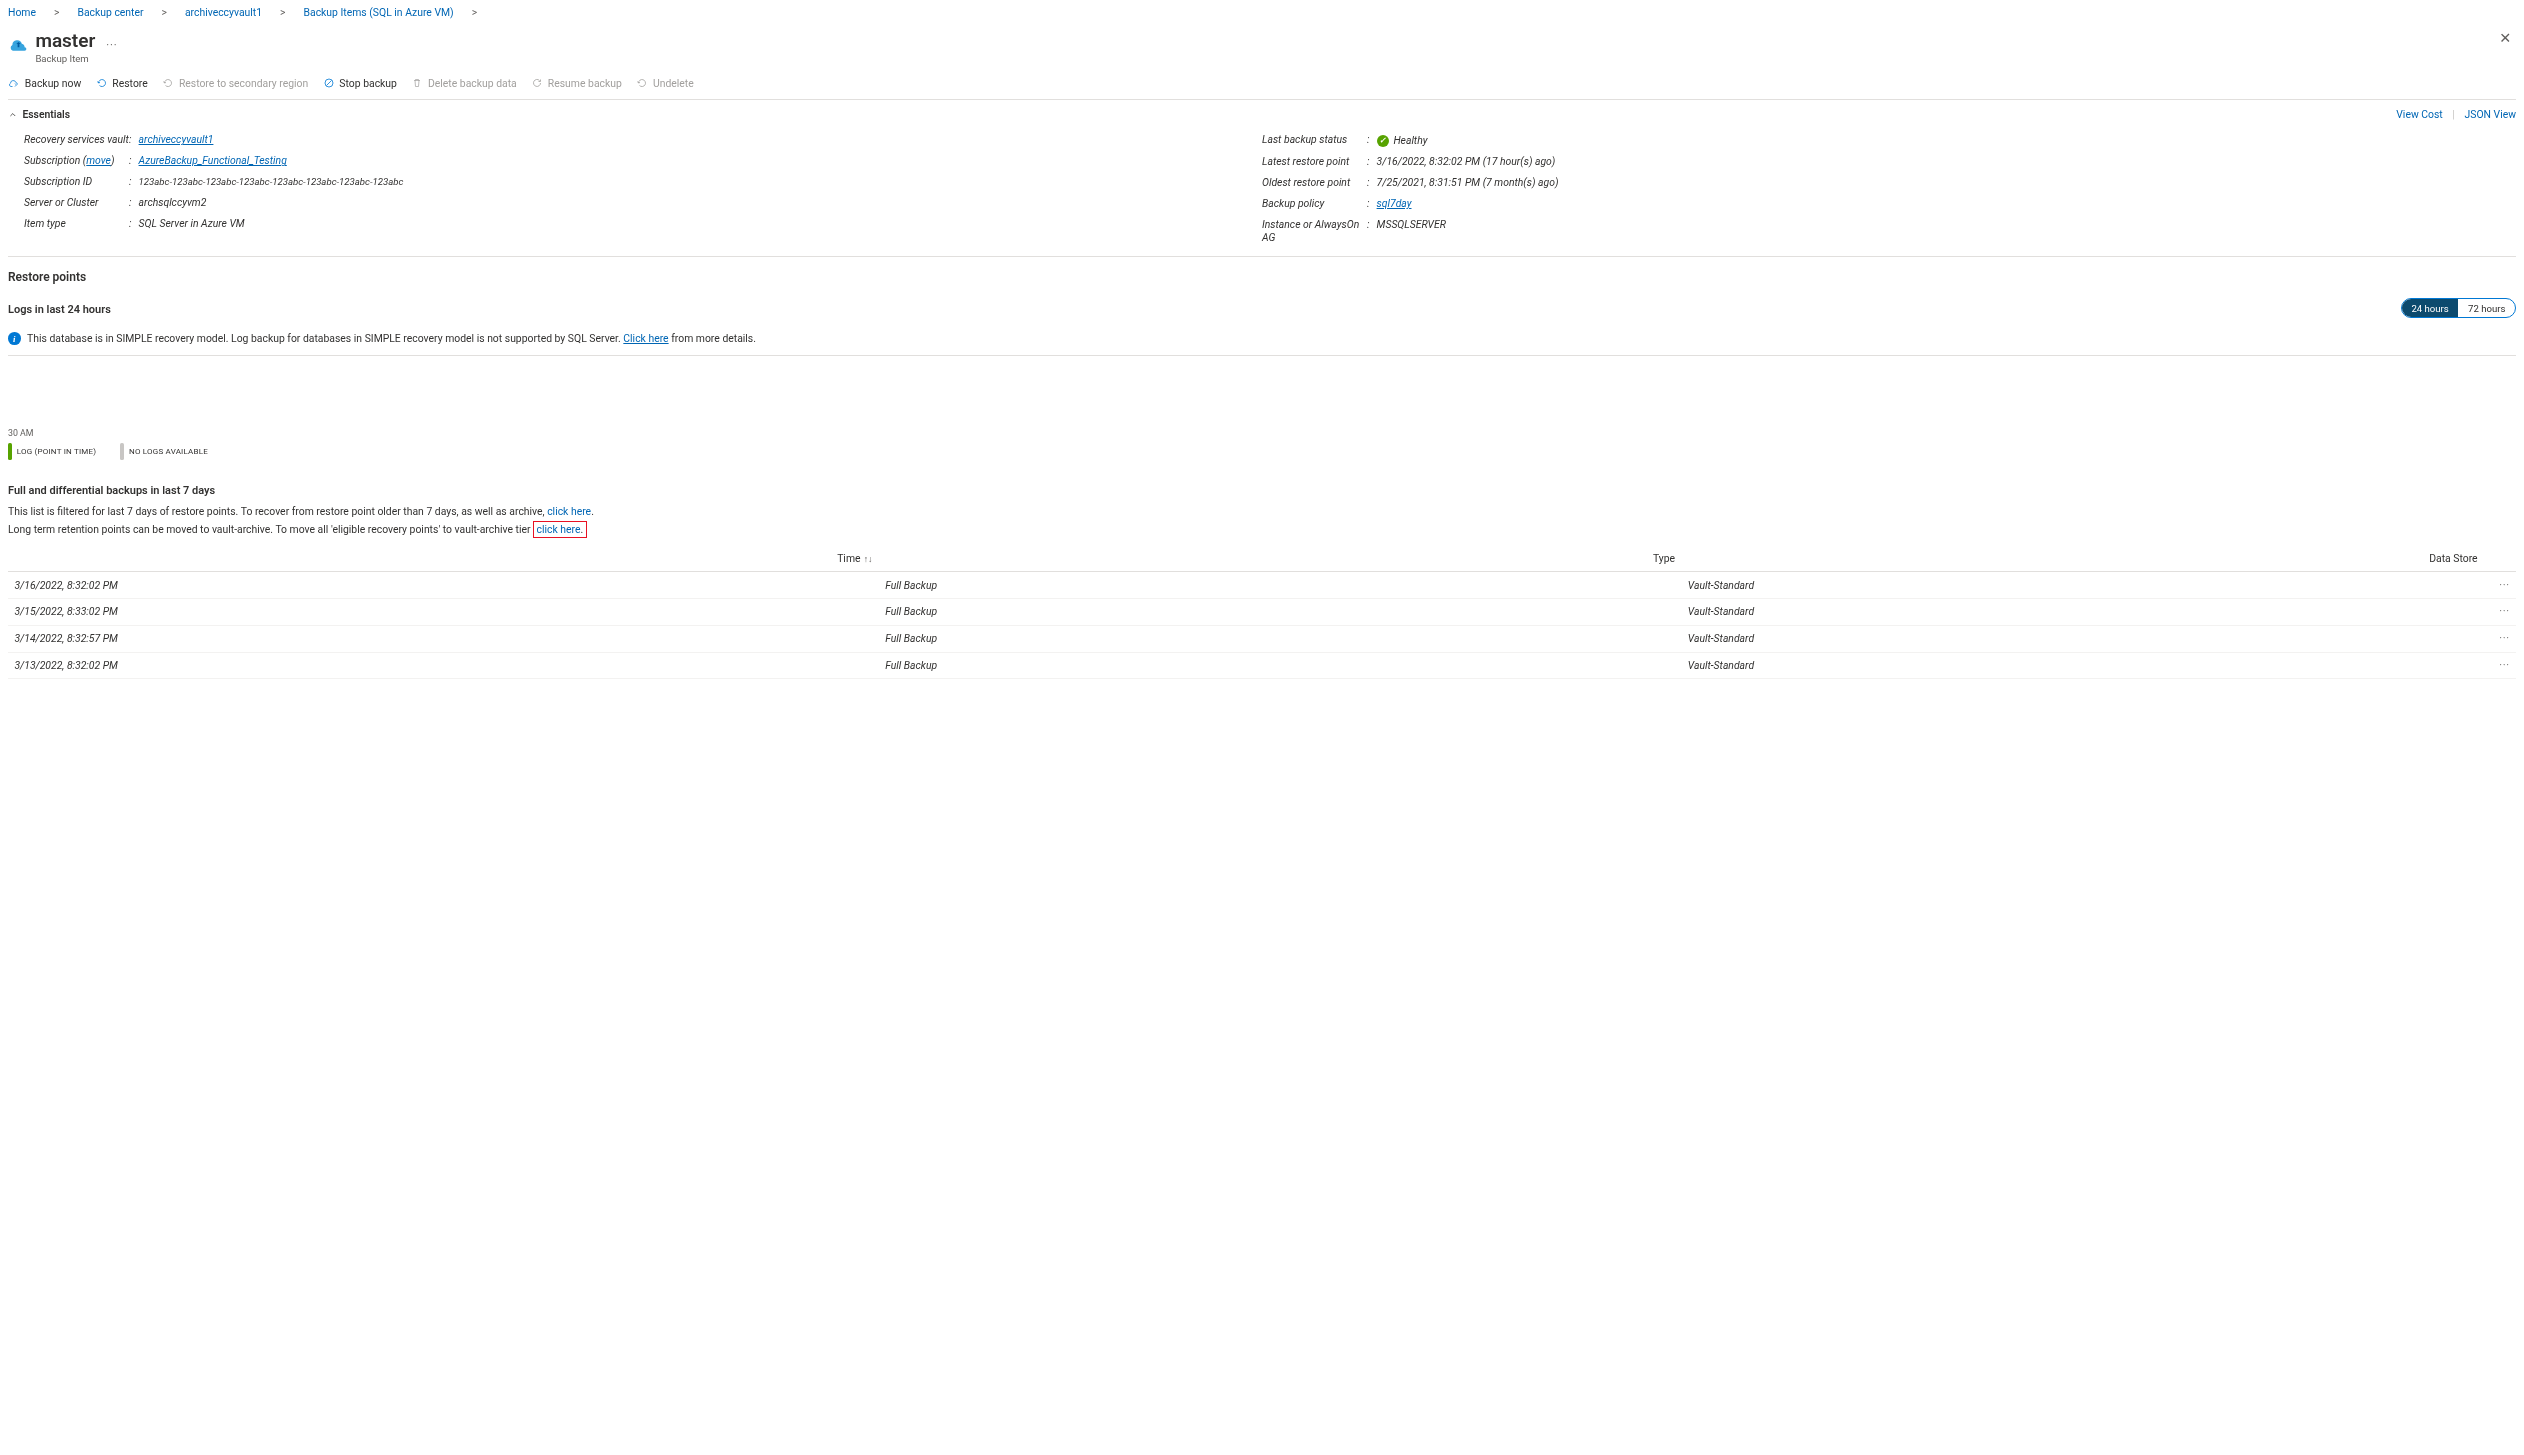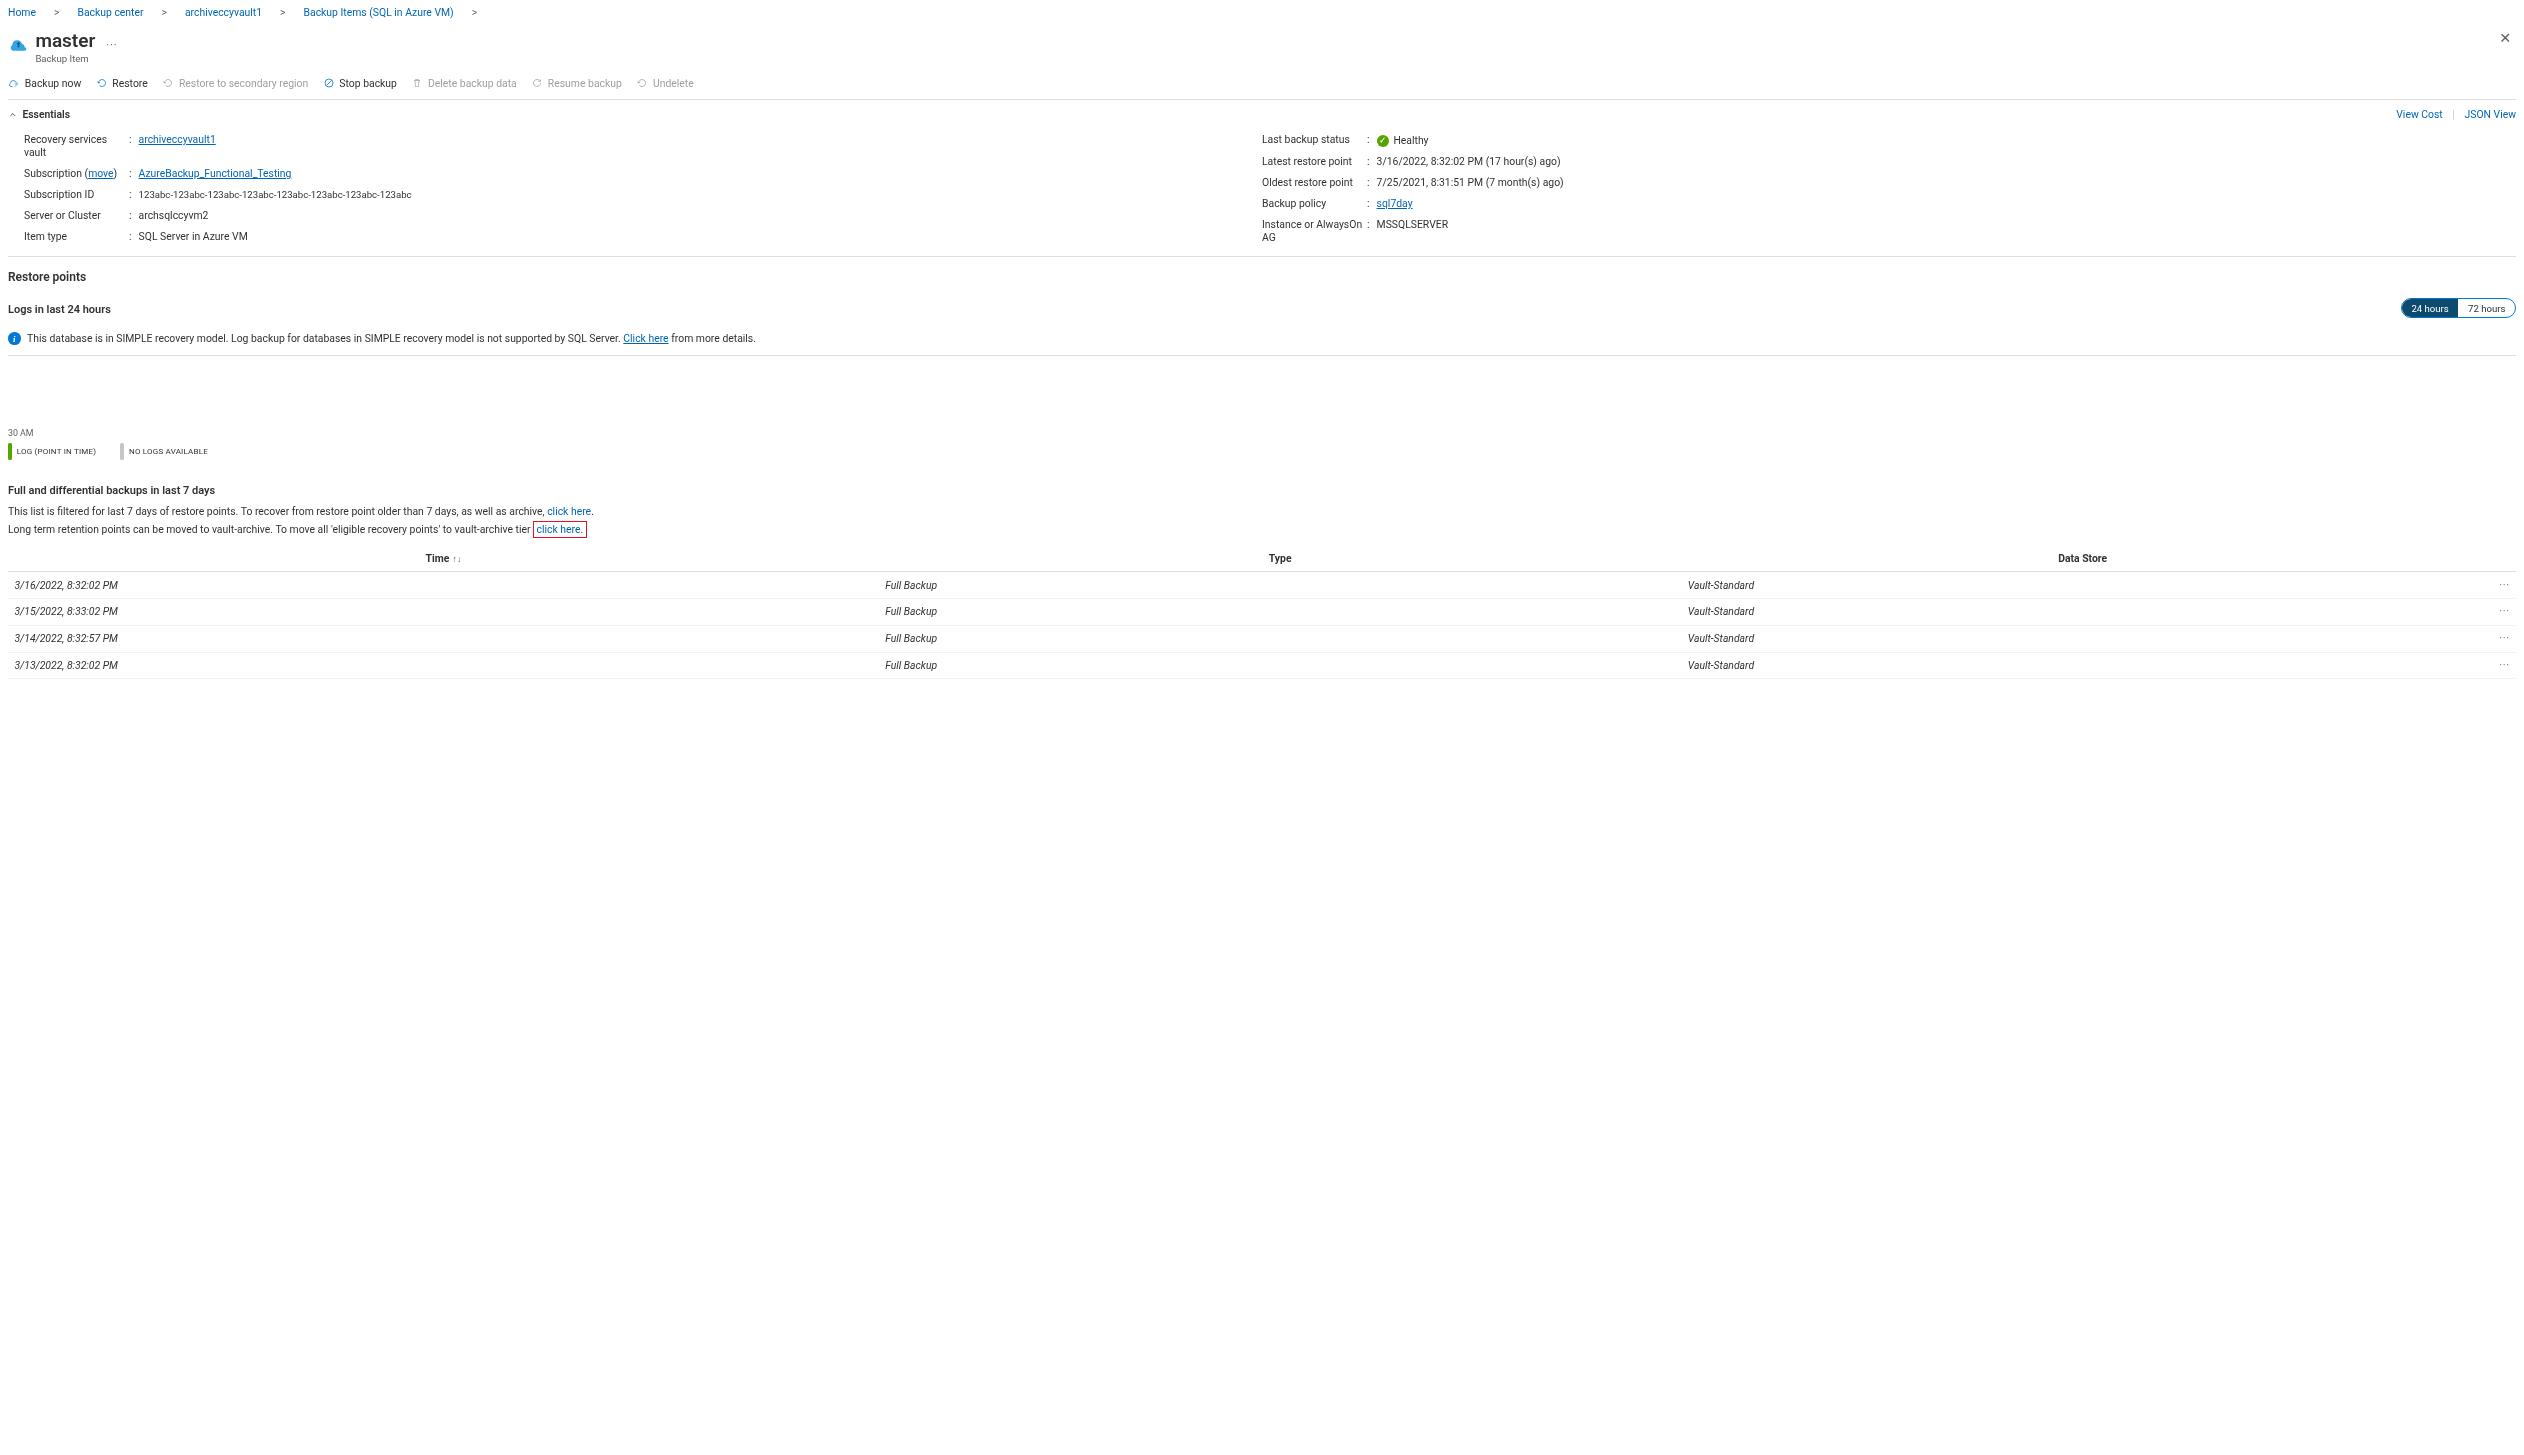--- a/index.html
+++ b/index.html
@@ -100,20 +100,21 @@
     display: flex;
     gap: 9.6px;
     font-size: 10.4px;
   }
   .essentials-actions .divider { color: #c8c6c4; }
 
   .essentials-grid {
     display: flex;
     padding: 3.2px 16px 8px 16px;
     border-bottom: 0.8px solid #e1dfdd;
+    font-style: italic;
   }
   .col { flex: 1; }
   .prop-row {
     display: flex;
     align-items: baseline;
     padding: 4px 0;
     font-size: 10.4px;
   }
   .prop-label {
     width: 105px;
@@ -234,22 +235,22 @@
     padding: 0.8px 2.4px 1.6px 2.4px;
   }
 
   
   .tbl {
     width: 100%;
     margin-top: 9.6px;
     border-collapse: collapse;
   }
   .tbl th {
-    text-align: center;
-    font-weight: 700;
+    text-align: right;
+    font-weight: 400;
     font-size: 10.4px;
     padding: 6.4px 6.4px;
     border-bottom: 0.8px solid #e1dfdd;
   }
   .tbl td {
     font-size: 10.4px;
     padding: 6.4px 6.4px;
     border-bottom: 0.8px solid #f3f2f1;
     font-style: italic;
   }

